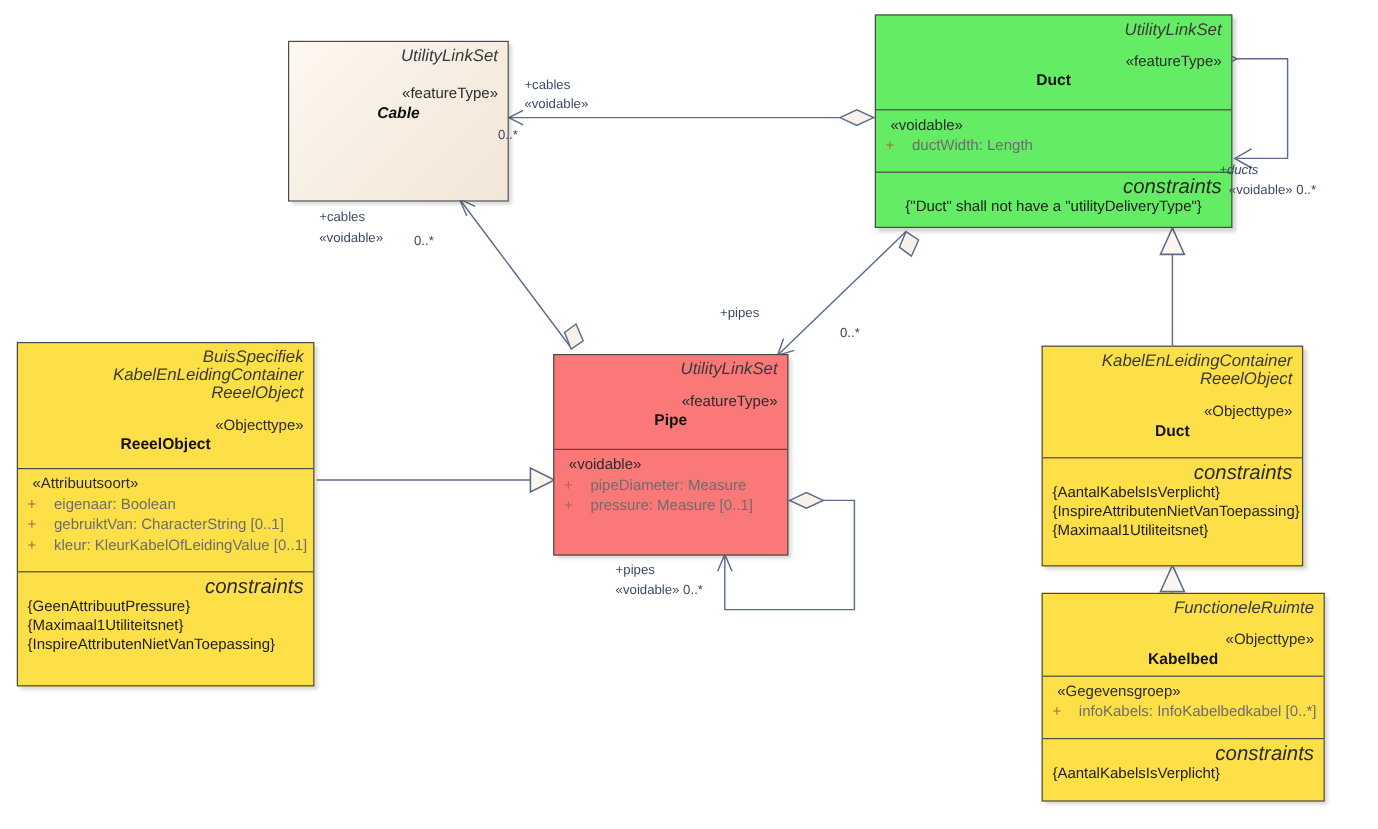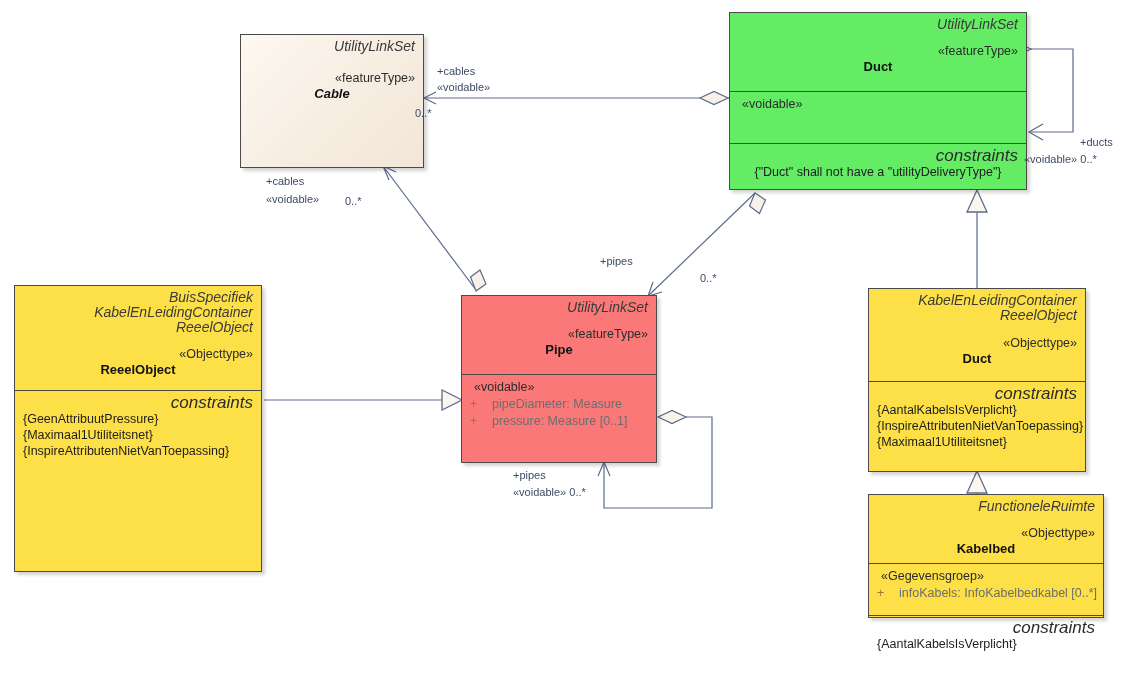--- a/index.html
+++ b/index.html
@@ -190,20 +190,23 @@
   </div>
 
   <div class="uml fill-green" style="left:729px; top:12px; width:298px; height:178px;">
     <div class="sect" style="height:78px;">
       <div class="ns">UtilityLinkSet</div>
       <div class="stereo" style="margin-top:11px;">«featureType»</div>
       <div class="cname">Duct</div>
     </div>
     <div class="sect" style="height:52px;">
       <div class="attr-stereo">«voidable»</div>
+      <div class="attr-row">
+        <span class="vis">+</span><span>ductWidth: Length</span>
+      </div>
     </div>
     <div class="sect" style="height:46px;">
       <div class="constr-title">constraints</div>
       <div class="constr-row ctr">{"Duct" shall not have a "utilityDeliveryType"}</div>
     </div>
   </div>
 
   <div class="uml fill-red" style="left:461px; top:295px; width:196px; height:168px;">
     <div class="sect" style="height:78px;">
       <div class="ns">UtilityLinkSet</div>
@@ -222,20 +225,32 @@
   </div>
 
   <div class="uml fill-orange" style="left:14px; top:285px; width:248px; height:287px;">
     <div class="sect" style="height:104px;">
       <div class="ns">BuisSpecifiek</div>
       <div class="ns">KabelEnLeidingContainer</div>
       <div class="ns">ReeelObject</div>
       <div class="stereo" style="margin-top:11px;">«Objecttype»</div>
       <div class="cname">ReeelObject</div>
     </div>
+    <div class="sect" style="height:86px;">
+      <div class="attr-stereo">«Attribuutsoort»</div>
+      <div class="attr-row">
+        <span class="vis">+</span><span>eigenaar: Boolean</span>
+      </div>
+      <div class="attr-row">
+        <span class="vis">+</span><span>gebruiktVan: CharacterString [0..1]</span>
+      </div>
+      <div class="attr-row">
+        <span class="vis">+</span><span>kleur: KleurKabelOfLeidingValue [0..1]</span>
+      </div>
+    </div>
     <div class="sect" style="height:95px;">
       <div class="constr-title">constraints</div>
       <div class="constr-row">{GeenAttribuutPressure}</div>
       <div class="constr-row">{Maximaal1Utiliteitsnet}</div>
       <div class="constr-row">{InspireAttributenNietVanToepassing}</div>
     </div>
   </div>
 
   <div class="uml fill-orange" style="left:868px; top:288px; width:218px; height:184px;">
     <div class="sect" style="height:92px;">
@@ -245,21 +260,21 @@
       <div class="cname">Duct</div>
     </div>
     <div class="sect" style="height:90px;">
       <div class="constr-title">constraints</div>
       <div class="constr-row">{AantalKabelsIsVerplicht}</div>
       <div class="constr-row">{InspireAttributenNietVanToepassing}</div>
       <div class="constr-row">{Maximaal1Utiliteitsnet}</div>
     </div>
   </div>
 
-  <div class="uml fill-orange" style="left:868px; top:494px; width:236px; height:124px;">
+  <div class="uml fill-orange" style="left:868px; top:494px; width:236px; height:174px;">
     <div class="sect" style="height:68px;">
       <div class="ns">FunctioneleRuimte</div>
       <div class="stereo" style="margin-top:11px;">«Objecttype»</div>
       <div class="cname">Kabelbed</div>
     </div>
     <div class="sect" style="height:52px;">
       <div class="attr-stereo">«Gegevensgroep»</div>
       <div class="attr-row">
         <span class="vis">+</span><span>infoKabels: InfoKabelbedkabel [0..*]</span>
       </div>
@@ -271,21 +286,21 @@
   </div>
 
   <div class="elabel" style="left:437px; top:64px;">+cables</div>
   <div class="elabel" style="left:437px; top:80px;">«voidable»</div>
   <div class="elabel mult" style="left:415px; top:106px;">0..*</div>
 
   <div class="elabel" style="left:266px; top:174px;">+cables</div>
   <div class="elabel" style="left:266px; top:192px;">«voidable»</div>
   <div class="elabel mult" style="left:345px; top:194px;">0..*</div>
 
-  <div class="elabel" style="left:1080px; top:135px;">+ducts</div>
+  <div class="elabel" style="left:1016px; top:135px;font-style:italic;">+ducts</div>
   <div class="elabel" style="left:1024px; top:152px;">«voidable» 0..*</div>
 
   <div class="elabel" style="left:600px; top:254px;">+pipes</div>
   <div class="elabel mult" style="left:700px; top:271px;">0..*</div>
 
   <div class="elabel" style="left:513px; top:468px;">+pipes</div>
   <div class="elabel" style="left:513px; top:485px;">«voidable» 0..*</div>
 
 </div>
 

